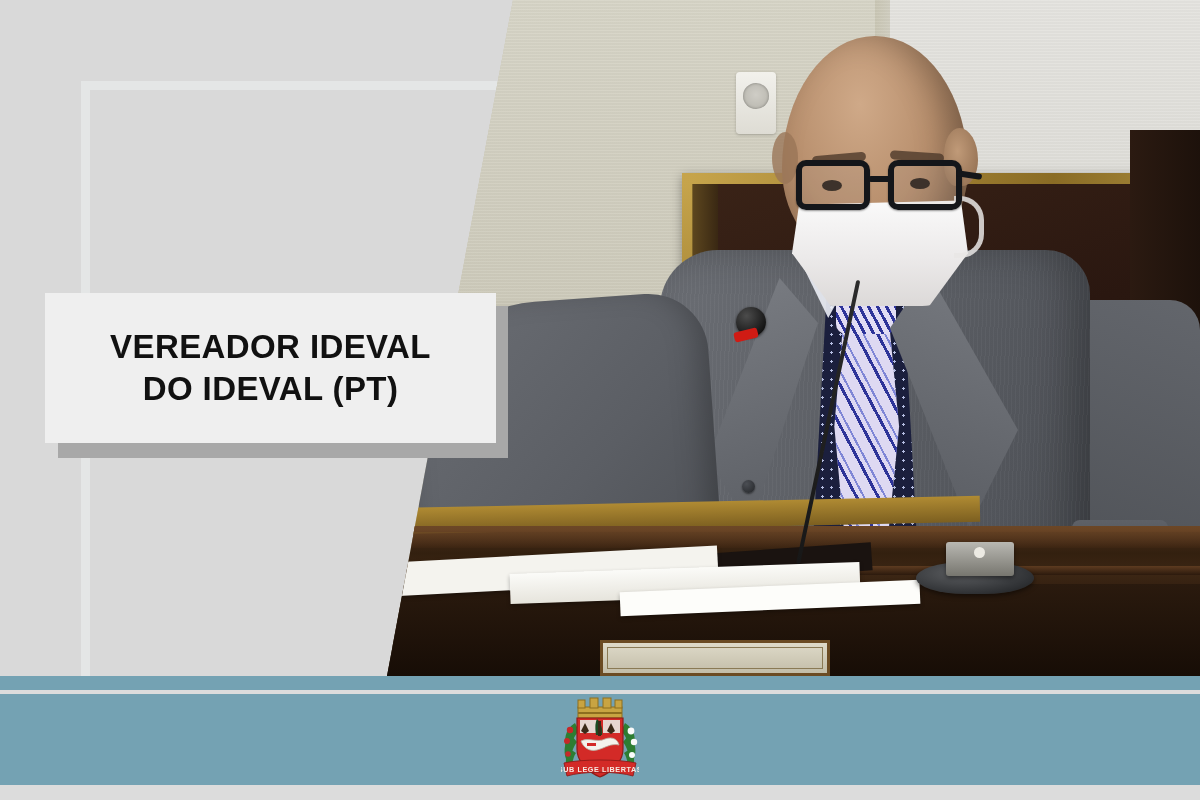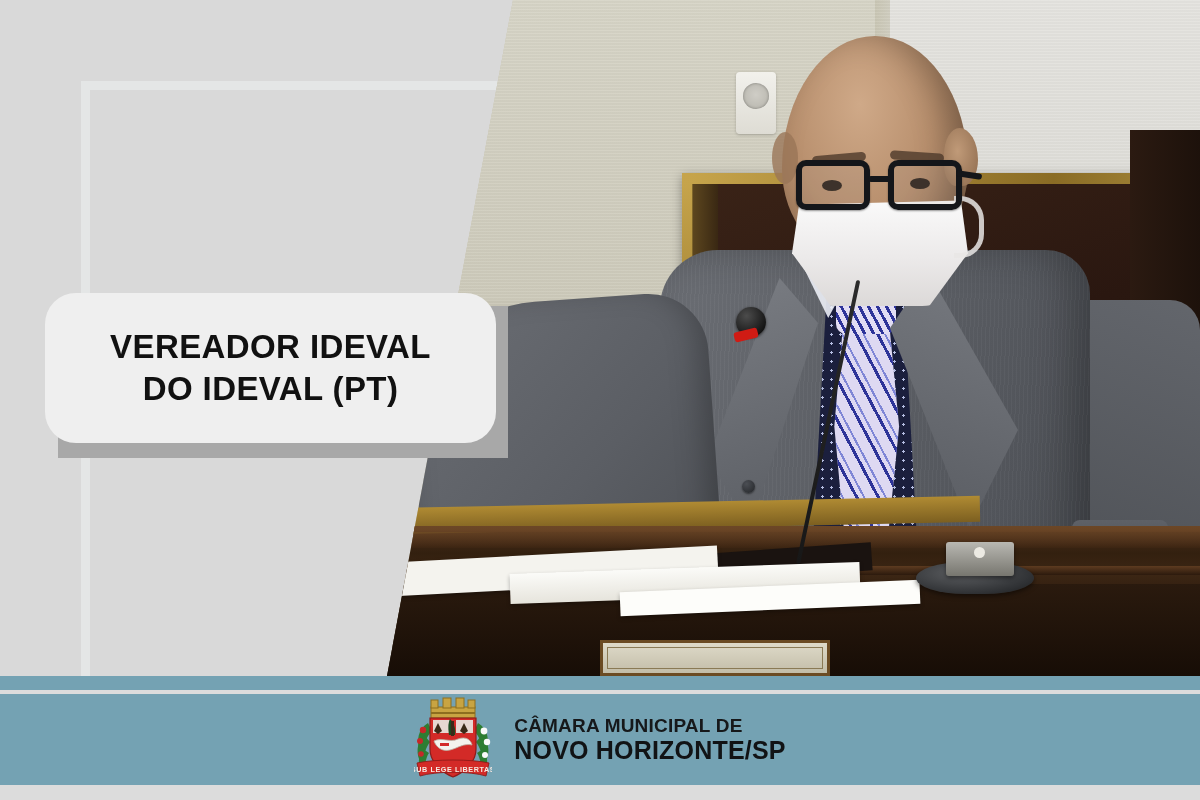--- a/index.html
+++ b/index.html
@@ -213,21 +213,21 @@
   .frame-h{ position:absolute; left:81px; top:81px; width:1119px; height:9px; background:#e4e6e6; }
 
   
   .title-shadow{
     position:absolute; left:58px; top:306px; width:450px; height:152px;
     background:#a8a8a8;
   }
   .title-card{
     position:absolute; left:45px; top:293px; width:451px; height:150px;
     background:#efefef;
-    display:flex; flex-direction:column; align-items:center; justify-content:center;border-radius:31px;
+    display:flex; flex-direction:column; align-items:center; justify-content:center;
   }
   .title-line{
     font-weight:bold; font-size:33px; letter-spacing:.4px;
     color:#111; line-height:1.28; text-align:center; white-space:nowrap;
   }
 
   
   .bar-teal-top{ position:absolute; left:0; top:676px; width:1200px; height:14px; background:#74a2b3; }
   .bar-gap{ position:absolute; left:0; top:690px; width:1200px; height:4px; background:#dcdcdc; }
   .bar-main{ position:absolute; left:0; top:694px; width:1200px; height:91px; background:#74a2b3; }
@@ -382,21 +382,17 @@
           <path d="M24 26 l4 8 -4 3 -4 -3 Z" fill="#3b2a18"></path>
           <path d="M50 26 l4 8 -4 3 -4 -3 Z" fill="#3b2a18"></path>
 
           <path d="M20 44 C28 40 36 46 44 42 C52 39 57 43 58 48 C50 46 44 51 36 53 C28 55 22 50 20 44 Z" fill="#f4f2ec" stroke="#b9b4a6" stroke-width=".8"></path>
           <path d="M26 46 h9 v3 h-9 Z" fill="#d32a27"></path>
 
           <path d="M3 66 C20 62 58 62 75 66 L72 79 C56 74 22 74 6 79 Z" fill="#d32a27" stroke="#8e1b19" stroke-width=".9"></path>
           <text x="39" y="75" font-family="'Liberation Sans', sans-serif" font-size="7.2" font-weight="bold" fill="#f6e9e2" text-anchor="middle" letter-spacing="0.6">SUB LEGE LIBERTAS</text>
         </svg>
       </div>
-      <div class="footer-text">
-        <div class="f-line1">CÂMARA MUNICIPAL DE</div>
-        <div class="f-line2">NOVO HORIZONTE/SP</div>
-      </div>
     </div>
   </div>
   <div class="bar-bottom"></div>
 
 </div>
 
 </body></html>

